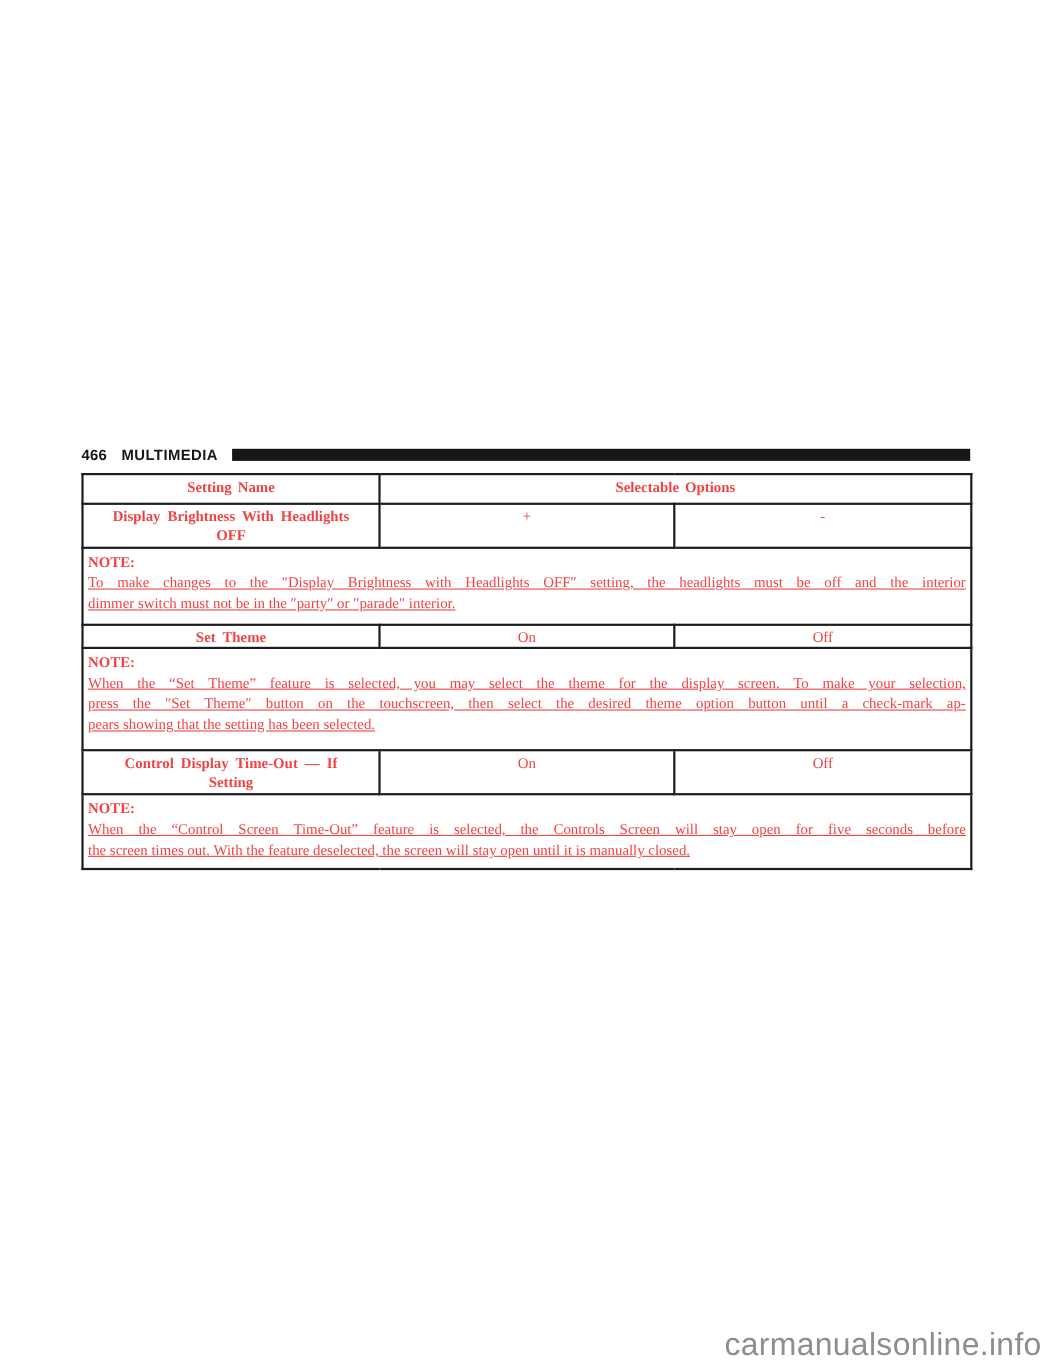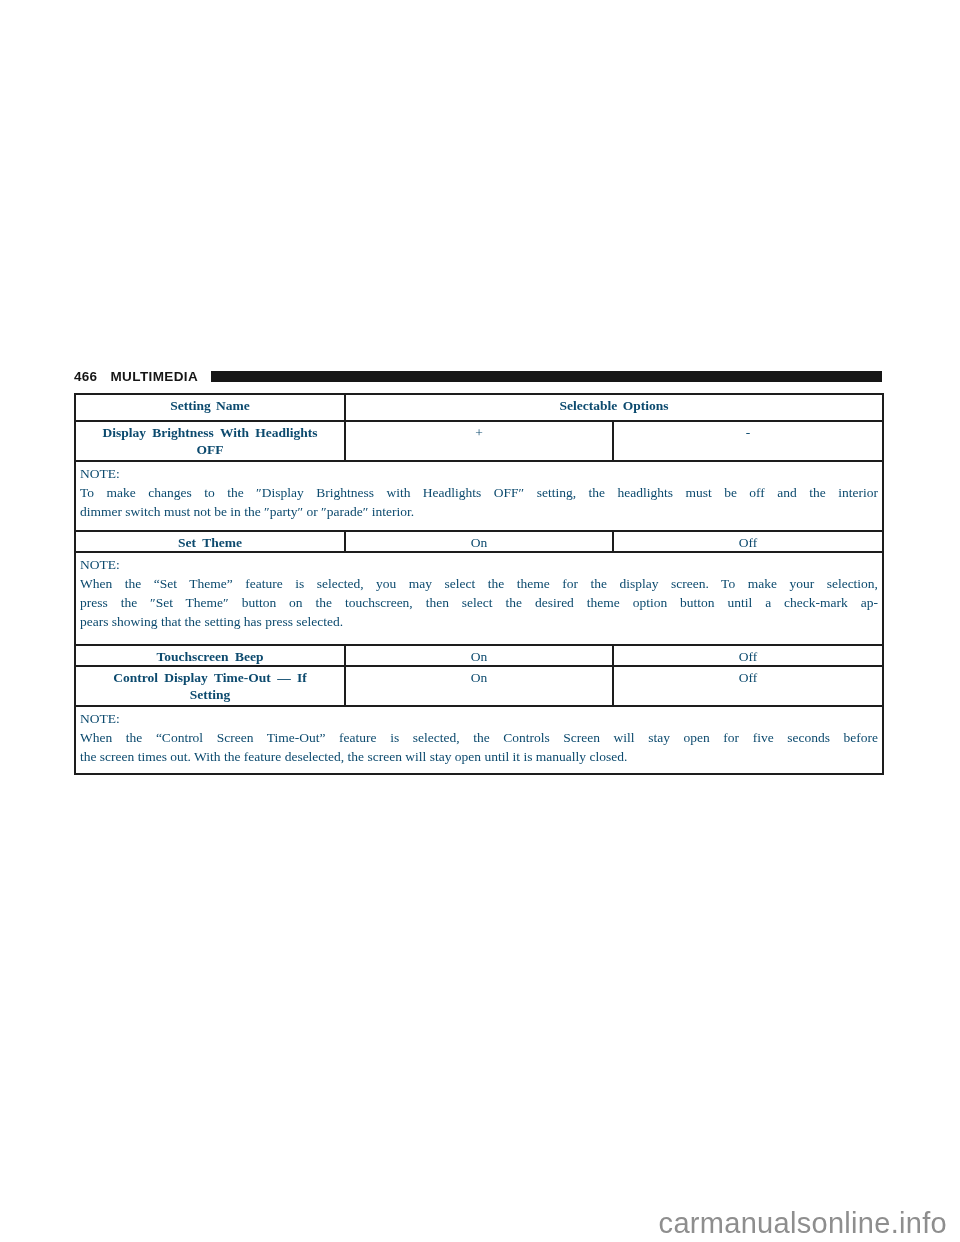--- a/index.html
+++ b/index.html
@@ -22,20 +22,21 @@
     width: 808px;
   }
   .page-header {
     display: flex;
     align-items: center;
     height: 14px;
     font-family: "Liberation Sans", sans-serif;
     font-weight: bold;
     font-size: 13.5px;
     color: #161616;
+    margin-top: 37px;
   }
   .page-num { margin-right: 13px; letter-spacing: 0.3px; }
   .section-title { letter-spacing: 0.4px; }
   .header-bar {
     flex: 1;
     height: 11px;
     margin-left: 13px;
     background: #161616;
   }
   table.settings {
@@ -43,21 +44,21 @@
     table-layout: fixed;
     width: 808px;
     margin-top: 10px;
   }
   table.settings td, table.settings th {
     border: 2px solid #1d1d1d;
     padding: 2px 4px 0 4px;
     vertical-align: top;
     font-size: 13.5px;
     line-height: 17px;
-    color: #0c4a6e;
+    color: #ef4444;
     overflow: hidden;
   }
   th.col-head {
     font-weight: bold;
     text-align: center;
     word-spacing: 2px;
     padding-top: 4px;
   }
   td.setting-cell {
     font-weight: bold;
@@ -66,25 +67,26 @@
     border-radius: 15px;
   }
   td.option-cell {
     text-align: center;
     font-weight: normal;
   }
   td.note-cell {
     text-align: left;
     padding: 3px 9px 0 9px;
   }
-  .note-label { font-weight: normal; line-height: 19px; }
+  .note-label { font-weight: bold; line-height: 19px; }
   .note-line {
     line-height: 19px;
     text-align: justify;
     text-align-last: justify;
+    text-decoration: underline;
   }
   .note-line-last {
     text-align: left;
     text-align-last: left;
   }
   tr.h27 { height: 27px; } tr.h40 { height: 40px; }
   tr.h70 { height: 70px; } tr.h20 { height: 20px; margin-top: 45px; }
   tr.h93 { height: 93px; } tr.h19 { height: 19px; }
   tr.h68 { height: 68px; } tr.h42 { height: 42px; }
   .watermark {
@@ -144,29 +146,24 @@
         <td class="setting-cell">Set Theme</td>
         <td class="option-cell">On</td>
         <td class="option-cell">Off</td>
       </tr>
 
       <tr class="h93">
         <td class="note-cell" colspan="3">
           <div class="note-label">NOTE:</div>
           <div class="note-line">When the “Set Theme” feature is selected, you may select the theme for the display screen. To make your selection,</div>
           <div class="note-line">press the ″Set Theme″ button on the touchscreen, then select the desired theme option button until a check-mark ap-</div>
-          <div class="note-line note-line-last">pears showing that the setting has press selected.</div>
+          <div class="note-line note-line-last">pears showing that the setting has been selected.</div>
         </td>
       </tr>
 
-      <tr class="h19">
-        <td class="setting-cell">Touchscreen Beep</td>
-        <td class="option-cell">On</td>
-        <td class="option-cell">Off</td>
-      </tr>
 
       <tr class="h40">
         <td class="setting-cell">
           <div>Control Display Time-Out — If</div>
           <div>Setting</div>
         </td>
         <td class="option-cell">On</td>
         <td class="option-cell">Off</td>
       </tr>
 

